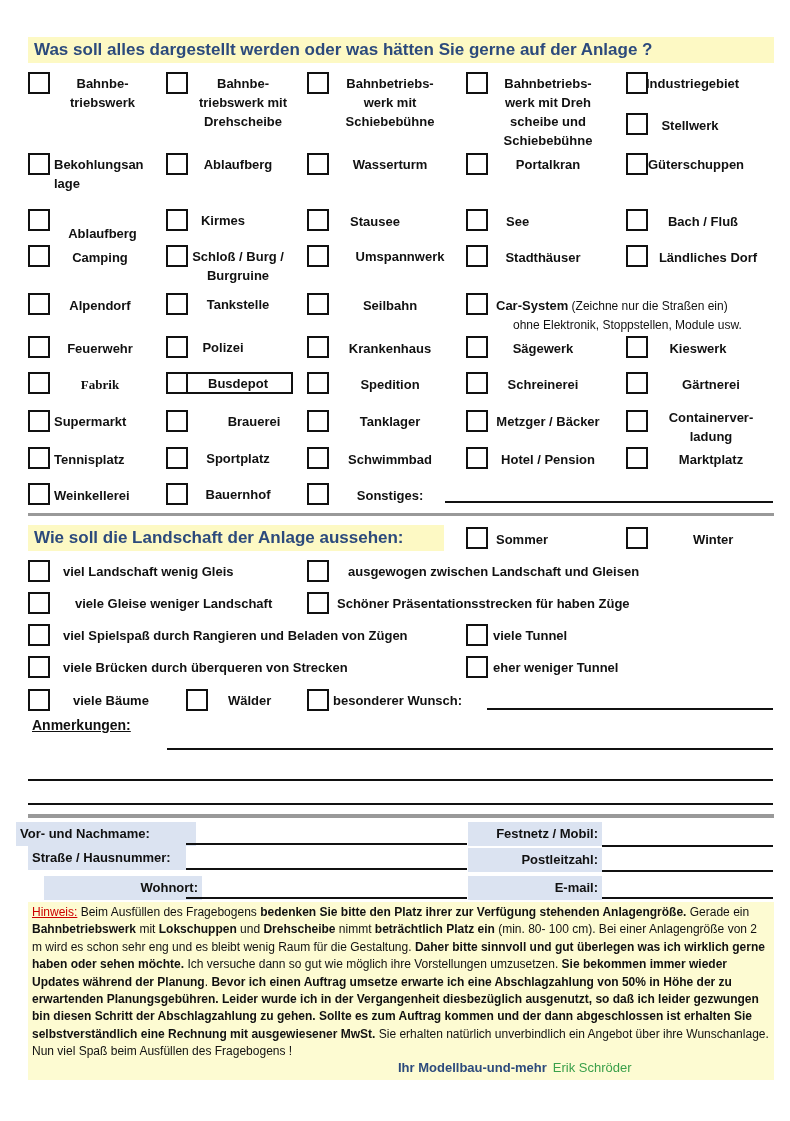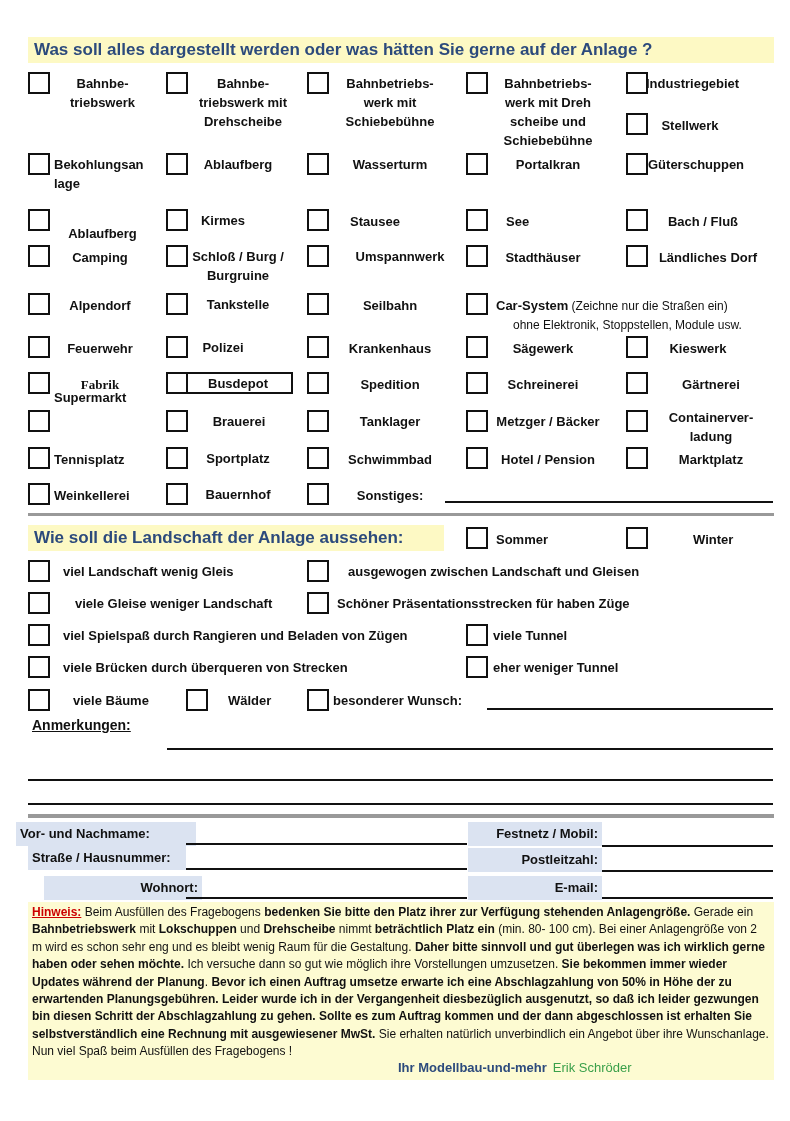--- a/index.html
+++ b/index.html
@@ -8,21 +8,21 @@
   .cb { position:absolute; width:22px; height:22px; border:2px solid #111; box-sizing:border-box; background:#fff; }
   .lbl { position:absolute; font-weight:bold; font-size:13px; line-height:19px; text-align:center; color:#111; }
   .lbl.left { text-align:left; }
   .title-bar { position:absolute; background:#fdf9c4; color:#2c4a7c; font-weight:bold; font-size:17px; line-height:26px; padding-left:6px; box-sizing:border-box; }
   .rule { position:absolute; height:2px; background:#111; }
   .grey-rule { position:absolute; height:3px; background:#999; }
   .field-label { position:absolute; background:#dbe3f1; font-weight:bold; font-size:13px; line-height:24px; box-sizing:border-box; padding:0 4px; }
   .field-line { position:absolute; height:2px; background:#111; }
   .note { position:absolute; left:28px; top:902px; width:746px; height:178px; background:#fdfbd2; font-size:12px; line-height:17.4px; padding:2px 4px; box-sizing:border-box; }
   .note b { font-weight:bold; }
-  .hint { color:#c00; text-decoration:underline; font-weight:bold; }
+  .hint { color:#c00; text-decoration:underline; font-weight:normal; }
   .sig { position:absolute; left:398px; top:1060px; font-size:13px; font-weight:bold; color:#2c4a7c; }
   .sig .name { color:#3aa04a; font-weight:normal; margin-left:6px; }
   .small { font-weight:normal; font-size:12px; }
 </style>
 </head>
 <body>
 
 <div class="title-bar" style="left:28px;top:37px;width:746px;height:26px;">Was soll alles dargestellt werden oder was hätten Sie gerne auf der Anlage ?</div>
 
 <div id="s1">
@@ -102,23 +102,23 @@
     <div class="cb" style="left: 166px; top: 372px;"></div>
     <div class="lbl" style="left: 188px; top: 374px; width: 100px; white-space: pre-line;">Busdepot</div>
     <div style="position: absolute; left: 166px; top: 372px; width: 127px; height: 22px; border: 2px solid rgb(17, 17, 17); box-sizing: border-box;"></div>
     <div class="cb" style="left: 307px; top: 372px;"></div>
     <div class="lbl" style="left: 330px; top: 375px; width: 120px; white-space: pre-line;">Spedition</div>
     <div class="cb" style="left: 466px; top: 372px;"></div>
     <div class="lbl" style="left: 488px; top: 375px; width: 110px; white-space: pre-line;">Schreinerei</div>
     <div class="cb" style="left: 626px; top: 372px;"></div>
     <div class="lbl" style="left: 648px; top: 375px; width: 126px; white-space: pre-line;">Gärtnerei</div>
     <div class="cb" style="left: 28px; top: 410px;"></div>
-    <div class="lbl left" style="left: 54px; top: 388px; width: 100px; white-space: pre-line;">Supermarkt</div>
+    <div class="lbl left" style="left: 54px; top: 412px; width: 100px; white-space: pre-line;">Supermarkt</div>
     <div class="cb" style="left: 166px; top: 410px;"></div>
-    <div class="lbl" style="left: 189px; top: 412px; width: 100px; white-space: pre-line;">Brauerei</div>
+    <div class="lbl" style="left: 204px; top: 412px; width: 100px; white-space: pre-line;">Brauerei</div>
     <div class="cb" style="left: 307px; top: 410px;"></div>
     <div class="lbl" style="left: 330px; top: 412px; width: 120px; white-space: pre-line;">Tanklager</div>
     <div class="cb" style="left: 466px; top: 410px;"></div>
     <div class="lbl" style="left: 488px; top: 412px; width: 120px; white-space: pre-line;">Metzger / Bäcker</div>
     <div class="cb" style="left: 626px; top: 410px;"></div>
     <div class="lbl" style="left: 648px; top: 408px; width: 126px; white-space: pre-line;">Containerver-
 ladung</div>
     <div class="cb" style="left: 28px; top: 447px;"></div>
     <div class="lbl left" style="left: 54px; top: 450px; width: 100px; white-space: pre-line;">Tennisplatz</div>
     <div class="cb" style="left: 166px; top: 447px;"></div>

